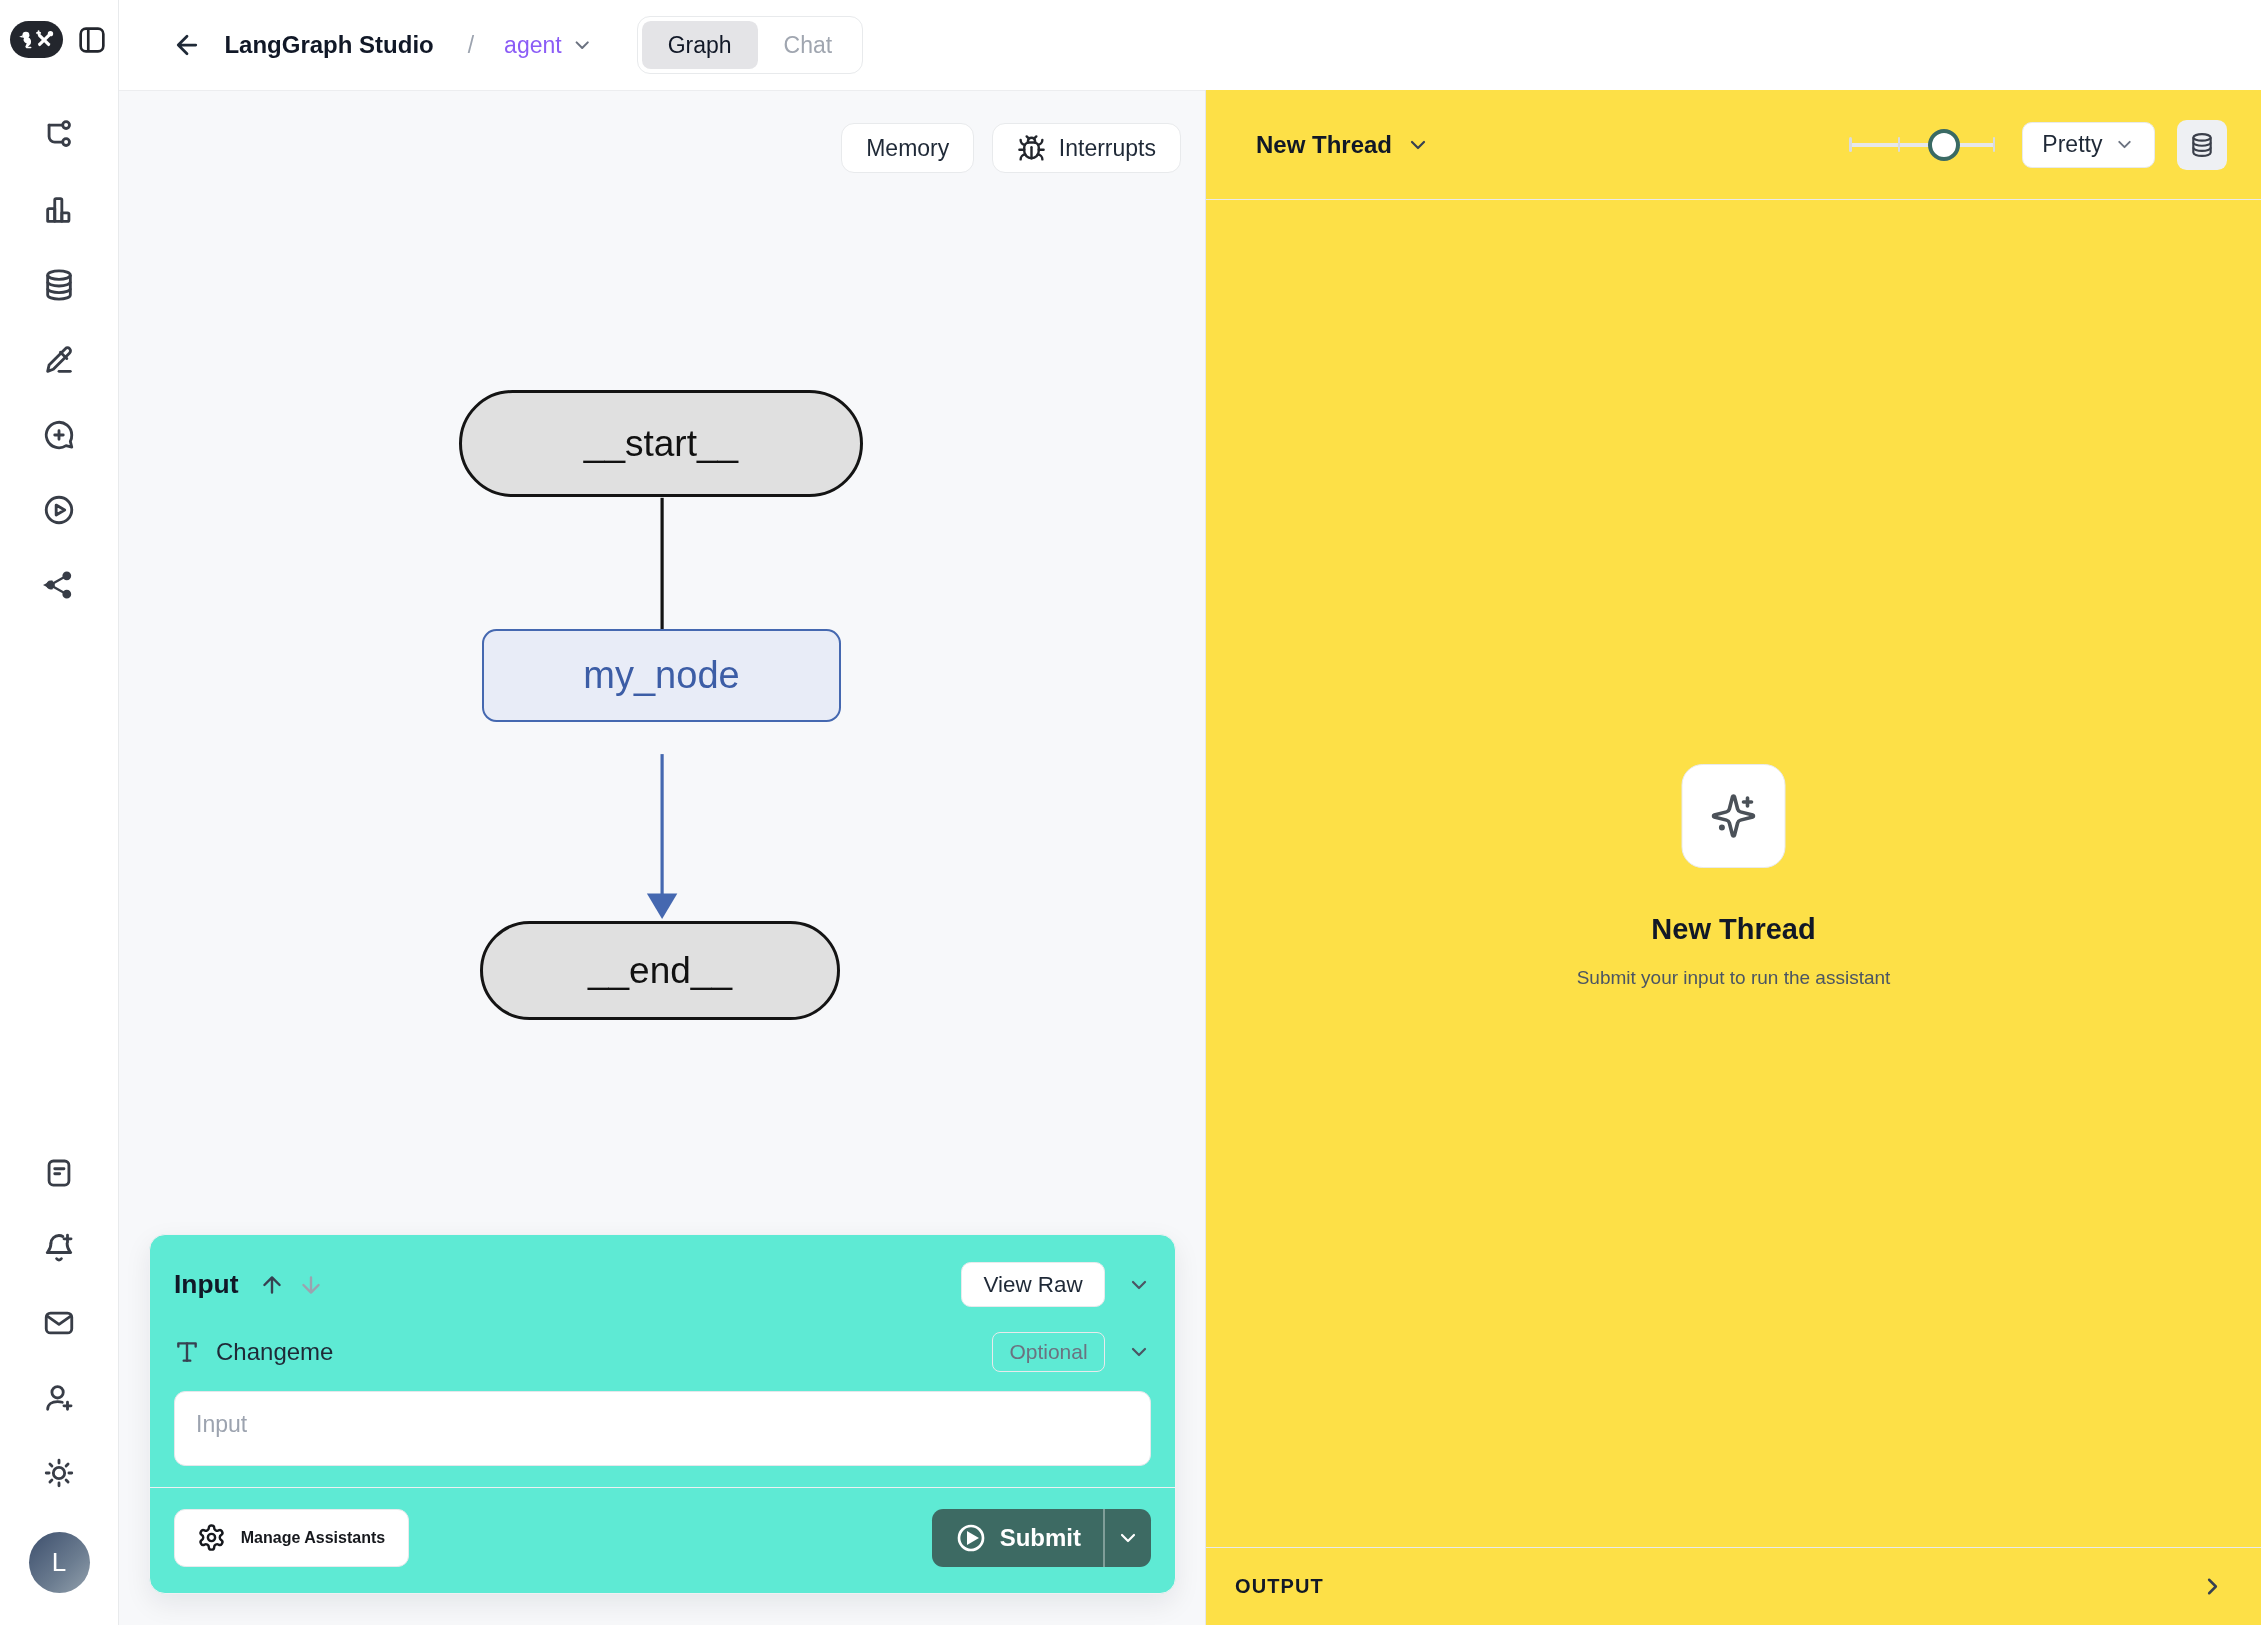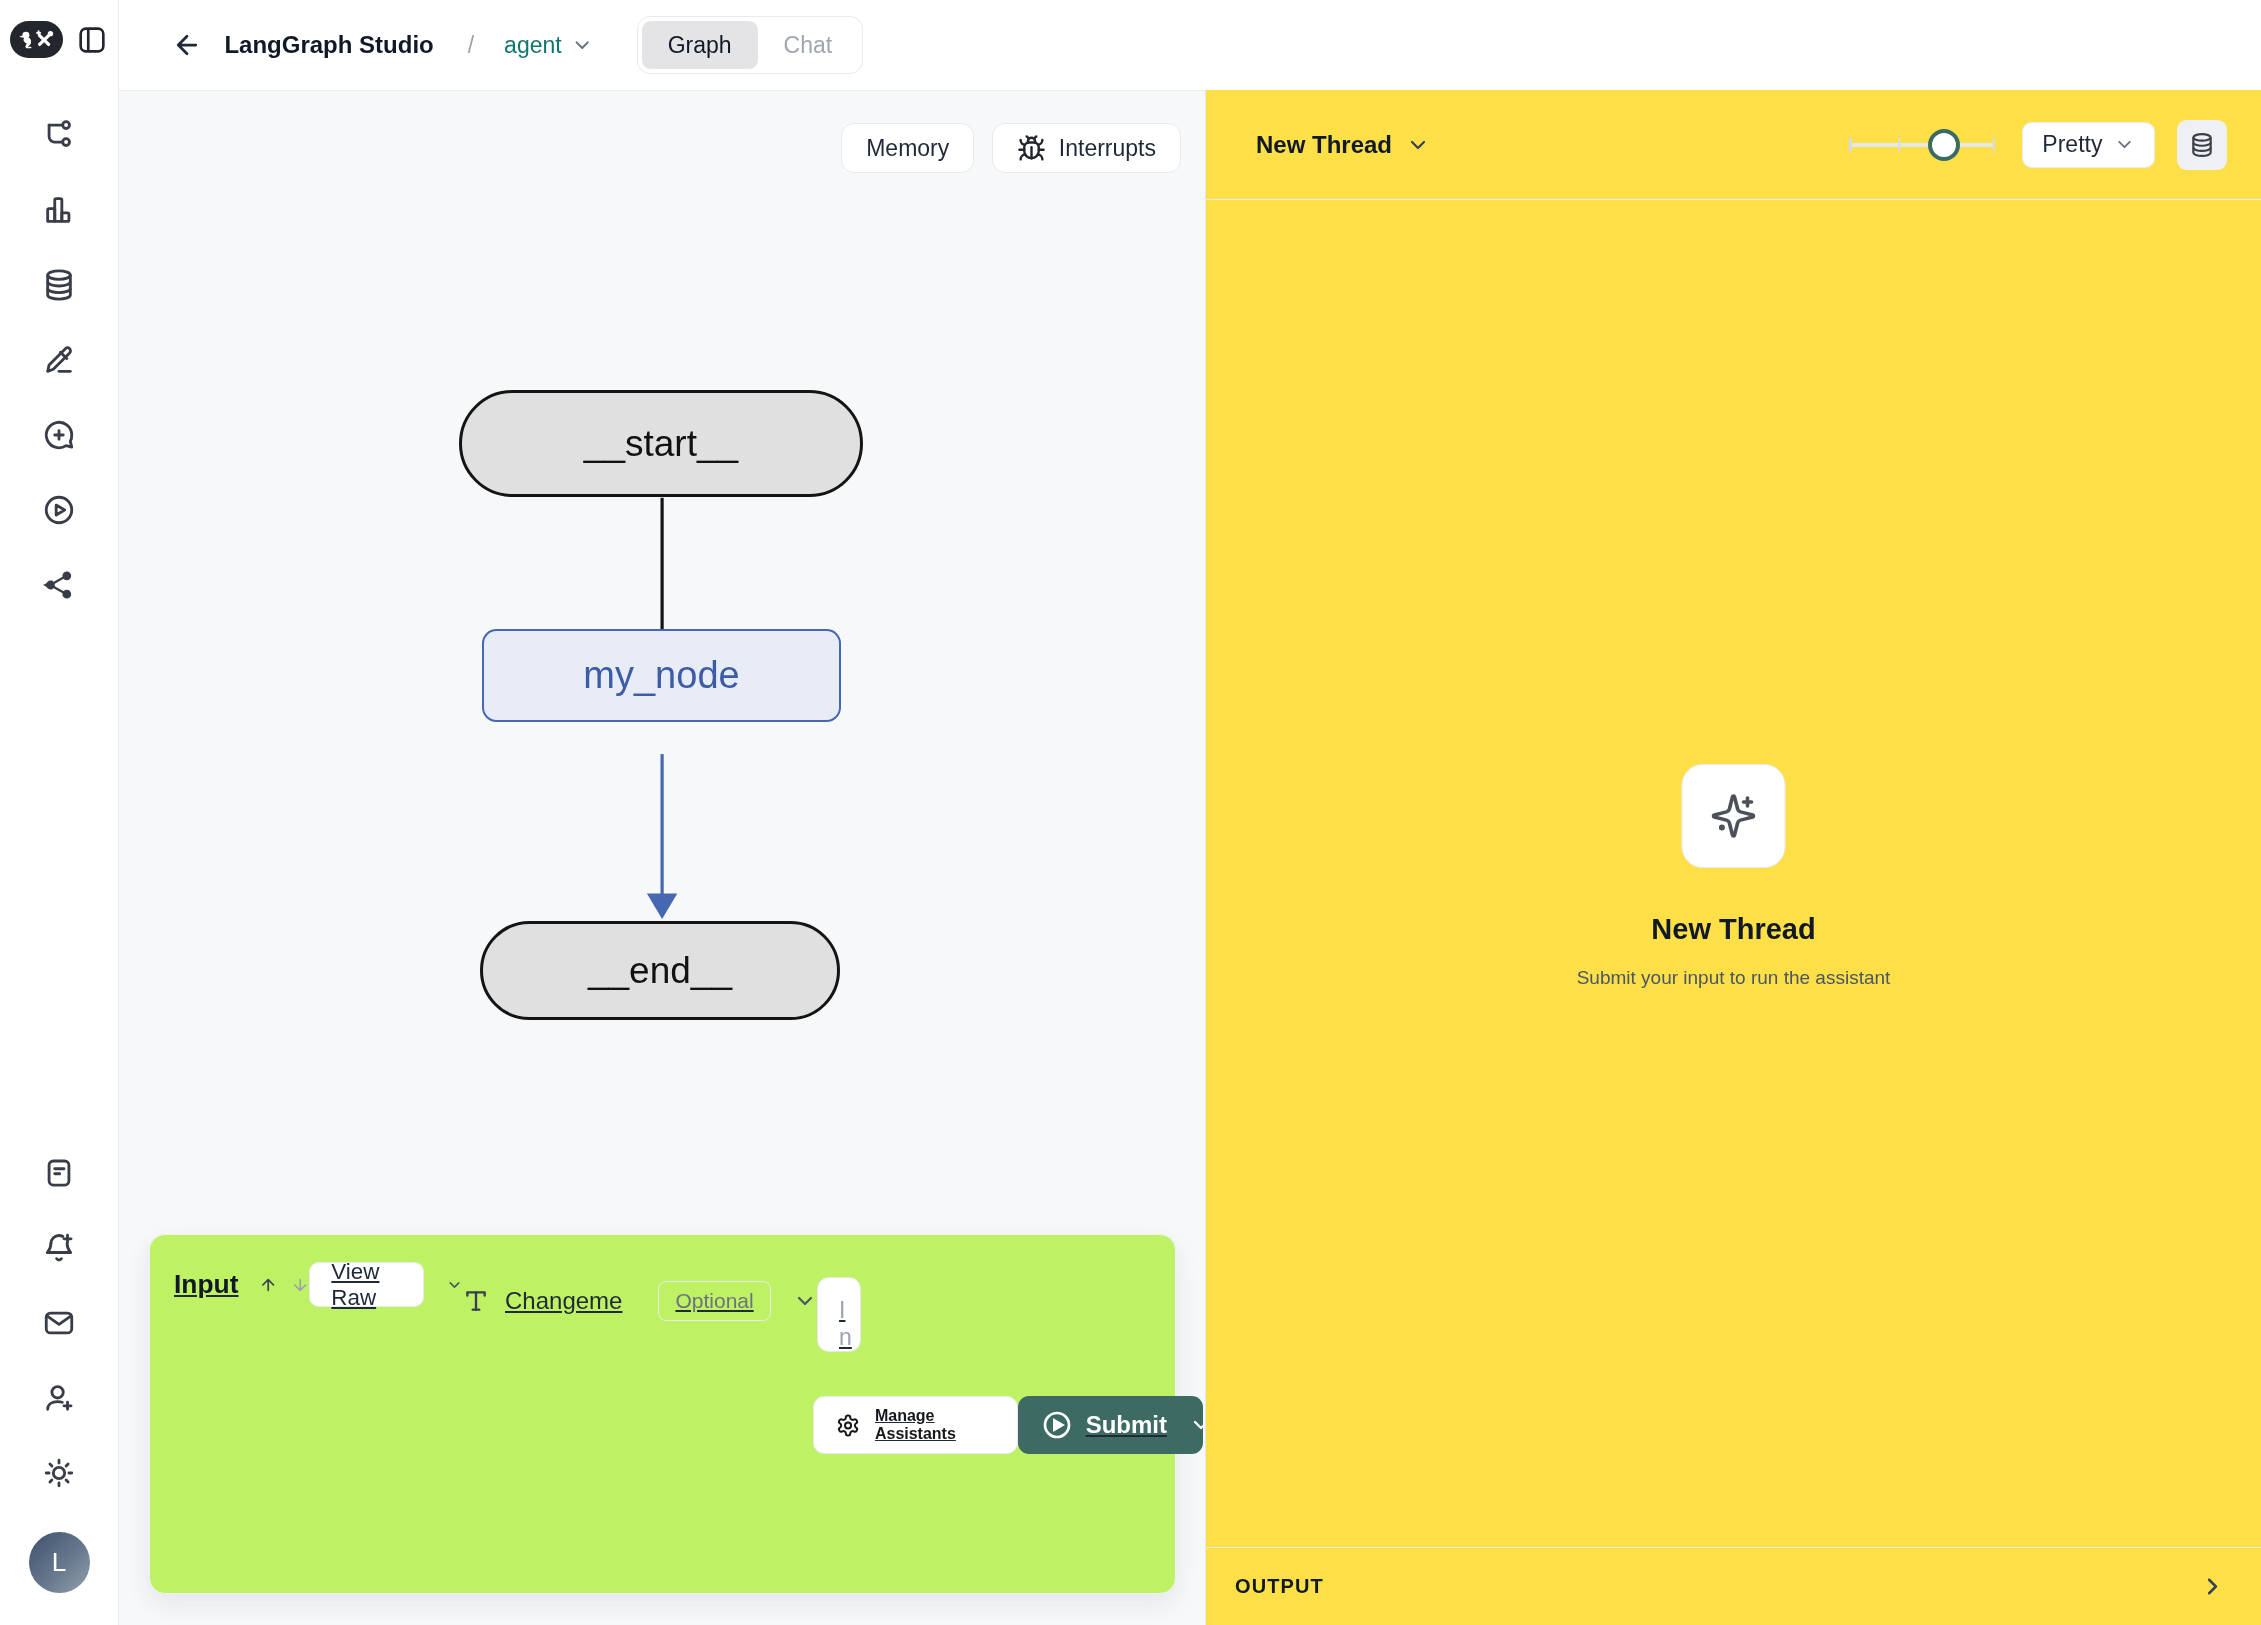--- a/index.html
+++ b/index.html
@@ -36,21 +36,21 @@
     color:#fff; font-size:26px; display:flex; align-items:center; justify-content:center;
   }
 
   
   .main-col { flex:1 1 auto; display:flex; flex-direction:column; min-width:0; }
   .topbar { height:90px; flex:0 0 90px; background:#fff; display:flex; align-items:center; padding-left:53px; }
   .back-btn { color:#1F2937; margin-right:22.4px; cursor:pointer; display:flex; }
   .app-title { font-size:24px; font-weight:700; color:#111827; margin-right:34px; }
   .crumb-sep { font-size:23px; color:#9CA3AF; margin-right:30px; font-weight:400; }
   .graph-select { display:flex; align-items:center; gap:9.6px; cursor:pointer; margin-right:43px; }
-  .graph-select .name { font-size:23px; font-weight:500; color:#0f766e; }
+  .graph-select .name { font-size:23px; font-weight:500; color:#8b5cf6; }
   .graph-select .chev { color:#6B7280; }
   .segmented {
     display:flex; background:#fff; border:1.6px solid #E8EAEC; border-radius:13px; padding:4px;
   }
   .segment { font-size:23px; padding:10.4px 26px; border-radius:8.8px; cursor:pointer; color:#A0A6B0; }
   .segment.active { background:#E4E4E7; color:#111827; font-weight:500; }
 
   .body-row { flex:1 1 auto; display:flex; min-height:0; }
 
   
@@ -73,23 +73,23 @@
   .node-box {
     left:363px; top:538px; width:359px; height:93px;
     background:#E8ECF7; border:2.4px solid #4568B0; border-radius:14.4px;
     font-size:38px; font-weight:500; color:#3C5DA6;
   }
   .edges { position:absolute; left:0; top:0; pointer-events:none; }
 
   
   .input-card {
     position:absolute; left:30px; top:1143px; width:1027px; height:360px;
-    background:#bef264; border:0.8px solid #F0F1F3; border-radius:16px;
+    background:#5eead4; border:0.8px solid #F0F1F3; border-radius:16px;
     box-shadow:0 9.6px 27px rgba(16,24,40,0.08);
-    padding:24px 24px 22.4px; display:flex; flex-direction:row;text-decoration:underline;
+    padding:24px 24px 22.4px; display:flex; flex-direction:column;
   }
   .card-head { display:flex; align-items:center; height:51px; }
   .card-title { font-size:26.4px; font-weight:700; color:#111827; }
   .sort-up { color:#374151; margin-left:21px; cursor:pointer; }
   .sort-down { color:#9CA3AF; margin-left:13px; cursor:pointer; }
   .spacer { flex:1 1 auto; }
   .view-raw {
     height:45px; padding:0 21px; background:#fff; border:1.6px solid #E8EAEC; border-radius:9.6px;
     font-size:22.4px; color:#1F2937; display:flex; align-items:center; cursor:pointer;
   }

